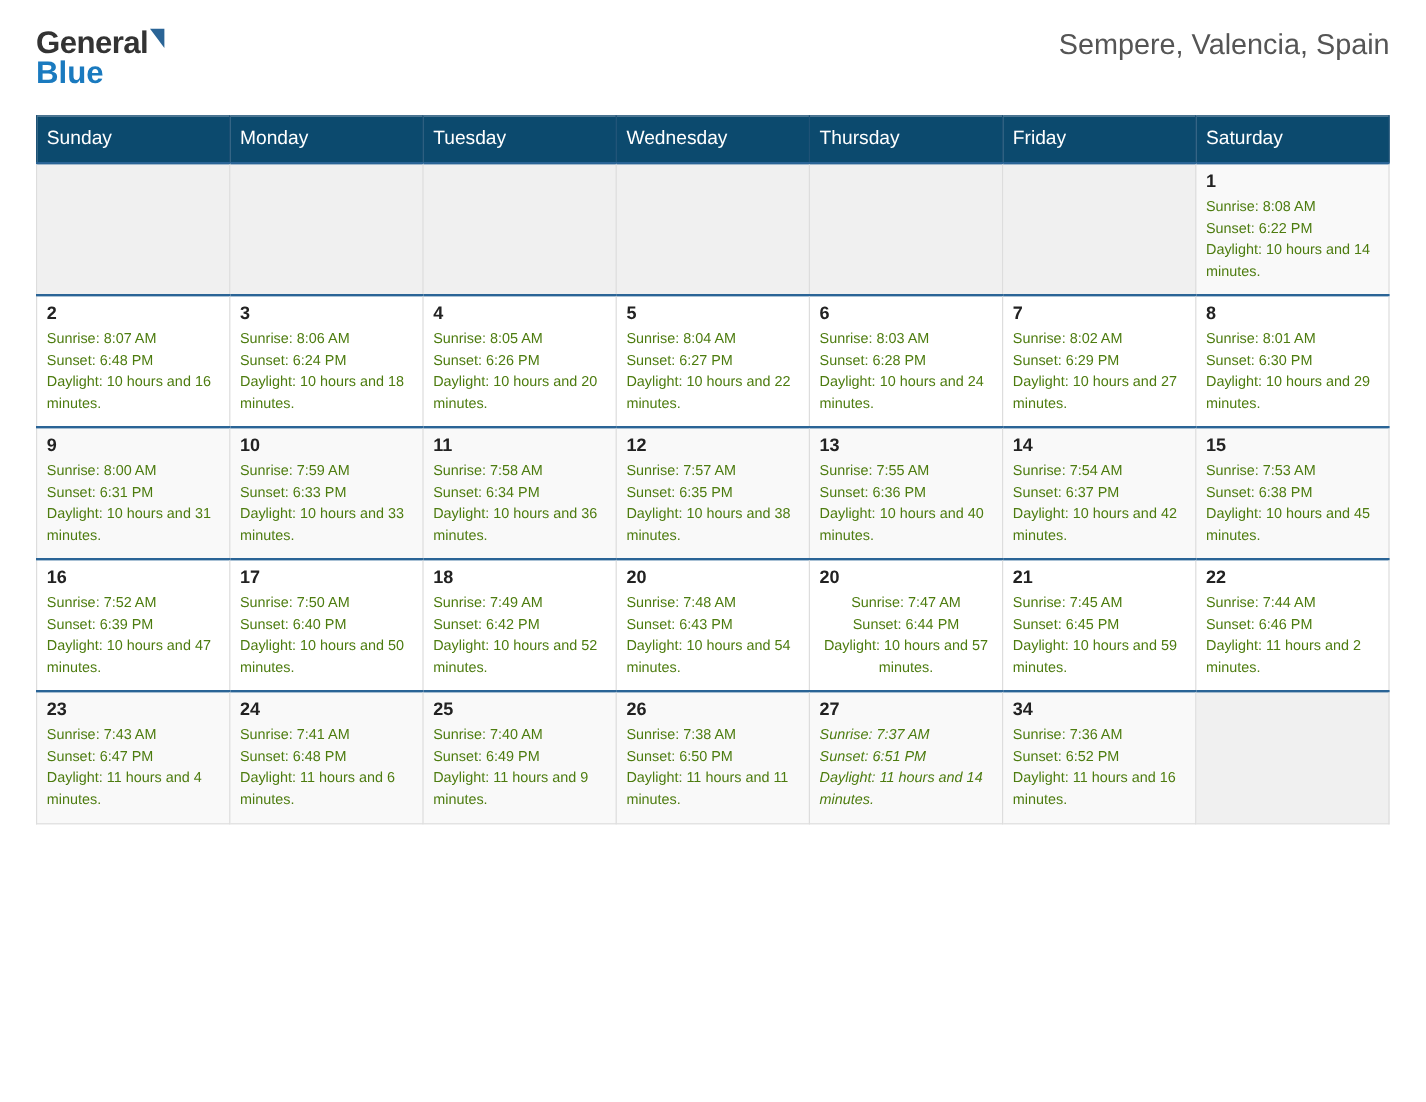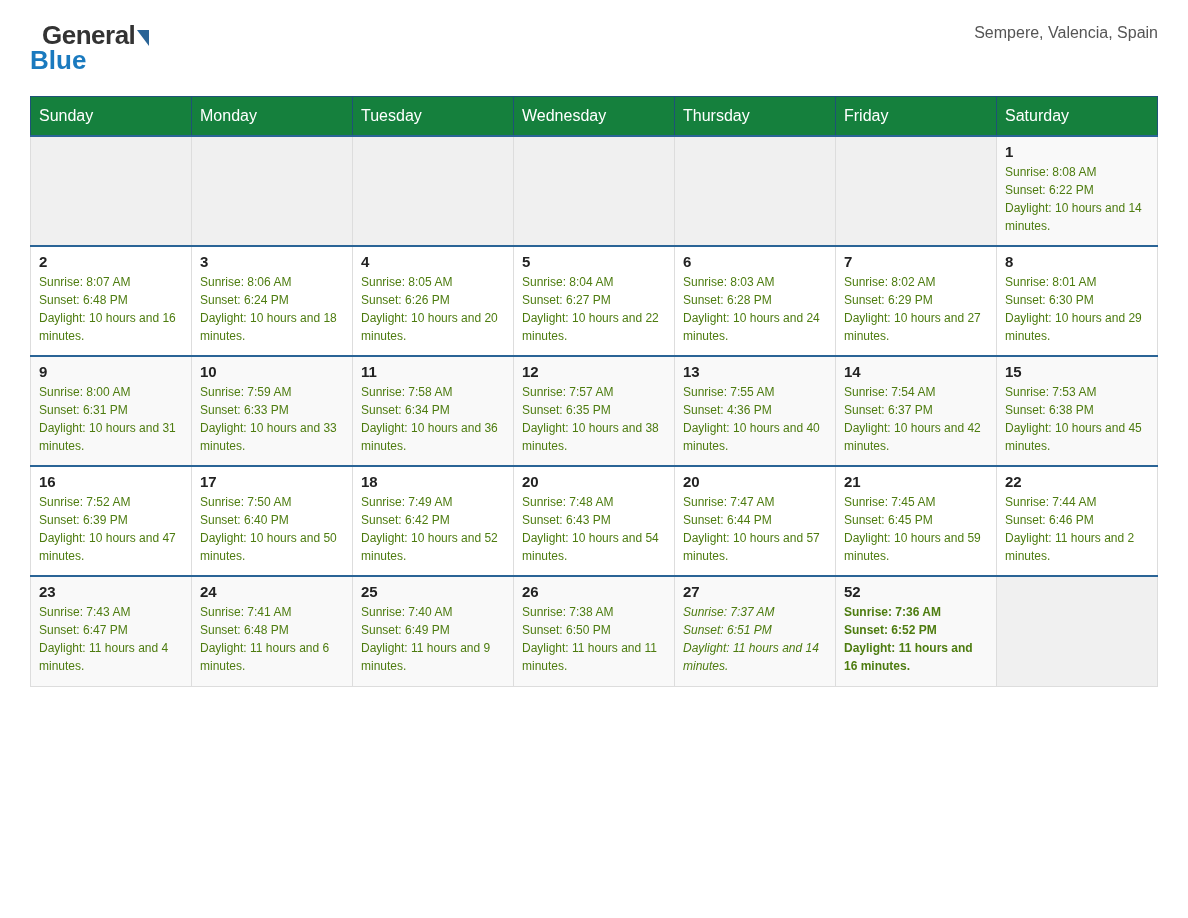--- a/index.html
+++ b/index.html
@@ -36,31 +36,31 @@
     .title-section {
       text-align: right;
     }
     .month-title {
       font-size: 46px;
       font-weight: bold;
       color: #222;
       line-height: 1.1;
     }
     .location {
-      font-size: 16px;
+      font-size: 24px;
       color: #555;
       margin-top: 4px;
     }
     .calendar {
       width: 100%;
       border-collapse: collapse;
       border: 1px solid #ccc;
     }
     .calendar th {
-      background: #15803d;
+      background: #0c4a6e;
       color: #fff;
       text-align: left;
       padding: 10px 8px;
       font-size: 16px;
       font-weight: normal;
       border: 1px solid #1e5276;
     }
     .calendar td {
       vertical-align: top;
       padding: 6px 8px;
@@ -93,21 +93,21 @@
     }
     .week-row td {
       border-top: 2px solid #2a6496;
     }
   </style>
 </head>
 <body>
 
 <div class="header">
   <div class="logo">
-    <div style="display:flex; align-items:center;margin-left:12px;">
+    <div style="display:flex; align-items:flex-start;">
       <span class="logo-general">General</span>
       <span style="display:inline-block; width:0; height:0; border-left:12px solid transparent; border-top:16px solid #2a6496; margin-left:2px; margin-top:4px;"></span>
     </div>
     <span class="logo-blue">Blue</span>
   </div>
   <div class="title-section">
     <div class="location">Sempere, Valencia, Spain</div>
   </div>
 </div>
 
@@ -203,21 +203,21 @@
         </td>
         <td>
           <span class="day-number">12</span>
           <div class="day-info" style="white-space: pre-line;">Sunrise: 7:57 AM
 Sunset: 6:35 PM
 Daylight: 10 hours and 38 minutes.</div>
         </td>
         <td>
           <span class="day-number">13</span>
           <div class="day-info" style="white-space: pre-line;">Sunrise: 7:55 AM
-Sunset: 4:36 PM
+Sunset: 6:36 PM
 Daylight: 10 hours and 40 minutes.</div>
         </td>
         <td>
           <span class="day-number">14</span>
           <div class="day-info" style="white-space: pre-line;">Sunrise: 7:54 AM
 Sunset: 6:37 PM
 Daylight: 10 hours and 42 minutes.</div>
         </td>
         <td>
           <span class="day-number">15</span>
@@ -246,21 +246,21 @@
 Daylight: 10 hours and 52 minutes.</div>
         </td>
         <td>
           <span class="day-number">20</span>
           <div class="day-info" style="white-space: pre-line;">Sunrise: 7:48 AM
 Sunset: 6:43 PM
 Daylight: 10 hours and 54 minutes.</div>
         </td>
         <td>
           <span class="day-number">20</span>
-          <div class="day-info" style="white-space: pre-line;">Sunrise: 7:47 AM
+          <div class="day-info" style="white-space: pre-line; text-align: center;">Sunrise: 7:47 AM
 Sunset: 6:44 PM
 Daylight: 10 hours and 57 minutes.</div>
         </td>
         <td>
           <span class="day-number">21</span>
           <div class="day-info" style="white-space: pre-line;">Sunrise: 7:45 AM
 Sunset: 6:45 PM
 Daylight: 10 hours and 59 minutes.</div>
         </td>
         <td>
@@ -295,21 +295,21 @@
 Sunset: 6:50 PM
 Daylight: 11 hours and 11 minutes.</div>
         </td>
         <td>
           <span class="day-number">27</span>
           <div class="day-info" style="white-space: pre-line; font-style: italic;">Sunrise: 7:37 AM
 Sunset: 6:51 PM
 Daylight: 11 hours and 14 minutes.</div>
         </td>
         <td>
-          <span class="day-number">52</span>
-          <div class="day-info" style="white-space: pre-line; font-weight: bold;">Sunrise: 7:36 AM
+          <span class="day-number">34</span>
+          <div class="day-info" style="white-space: pre-line;">Sunrise: 7:36 AM
 Sunset: 6:52 PM
 Daylight: 11 hours and 16 minutes.</div>
         </td>
         <td class="empty-cell"></td>
       </tr>
     </tbody>
 </table>
 
 </body></html>

